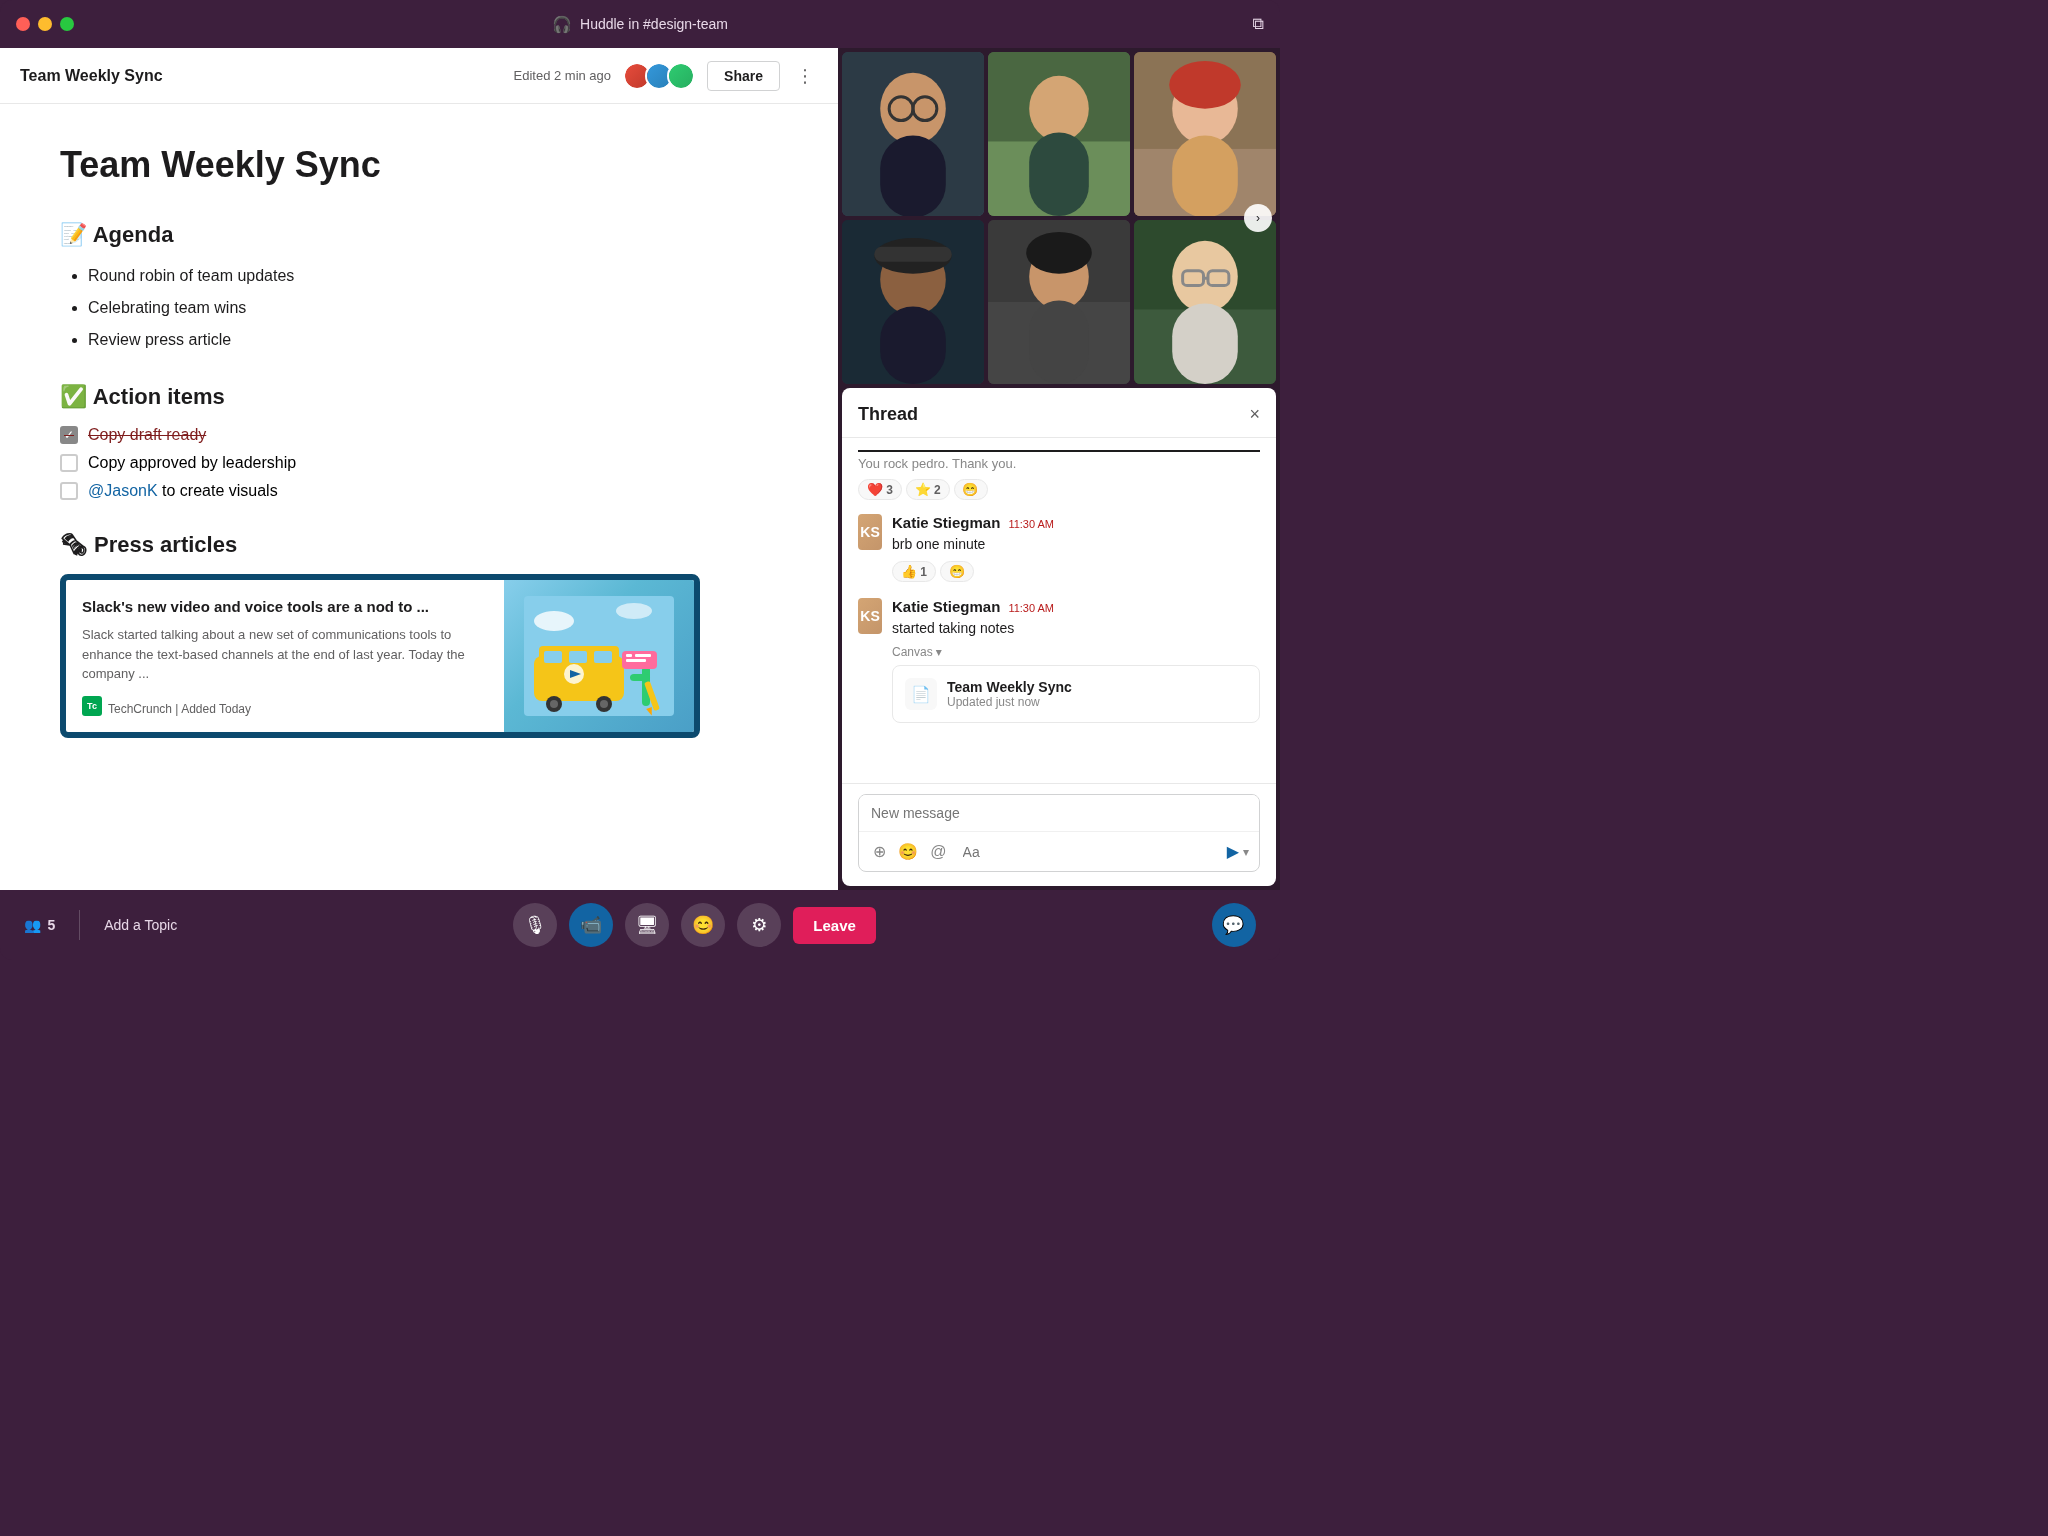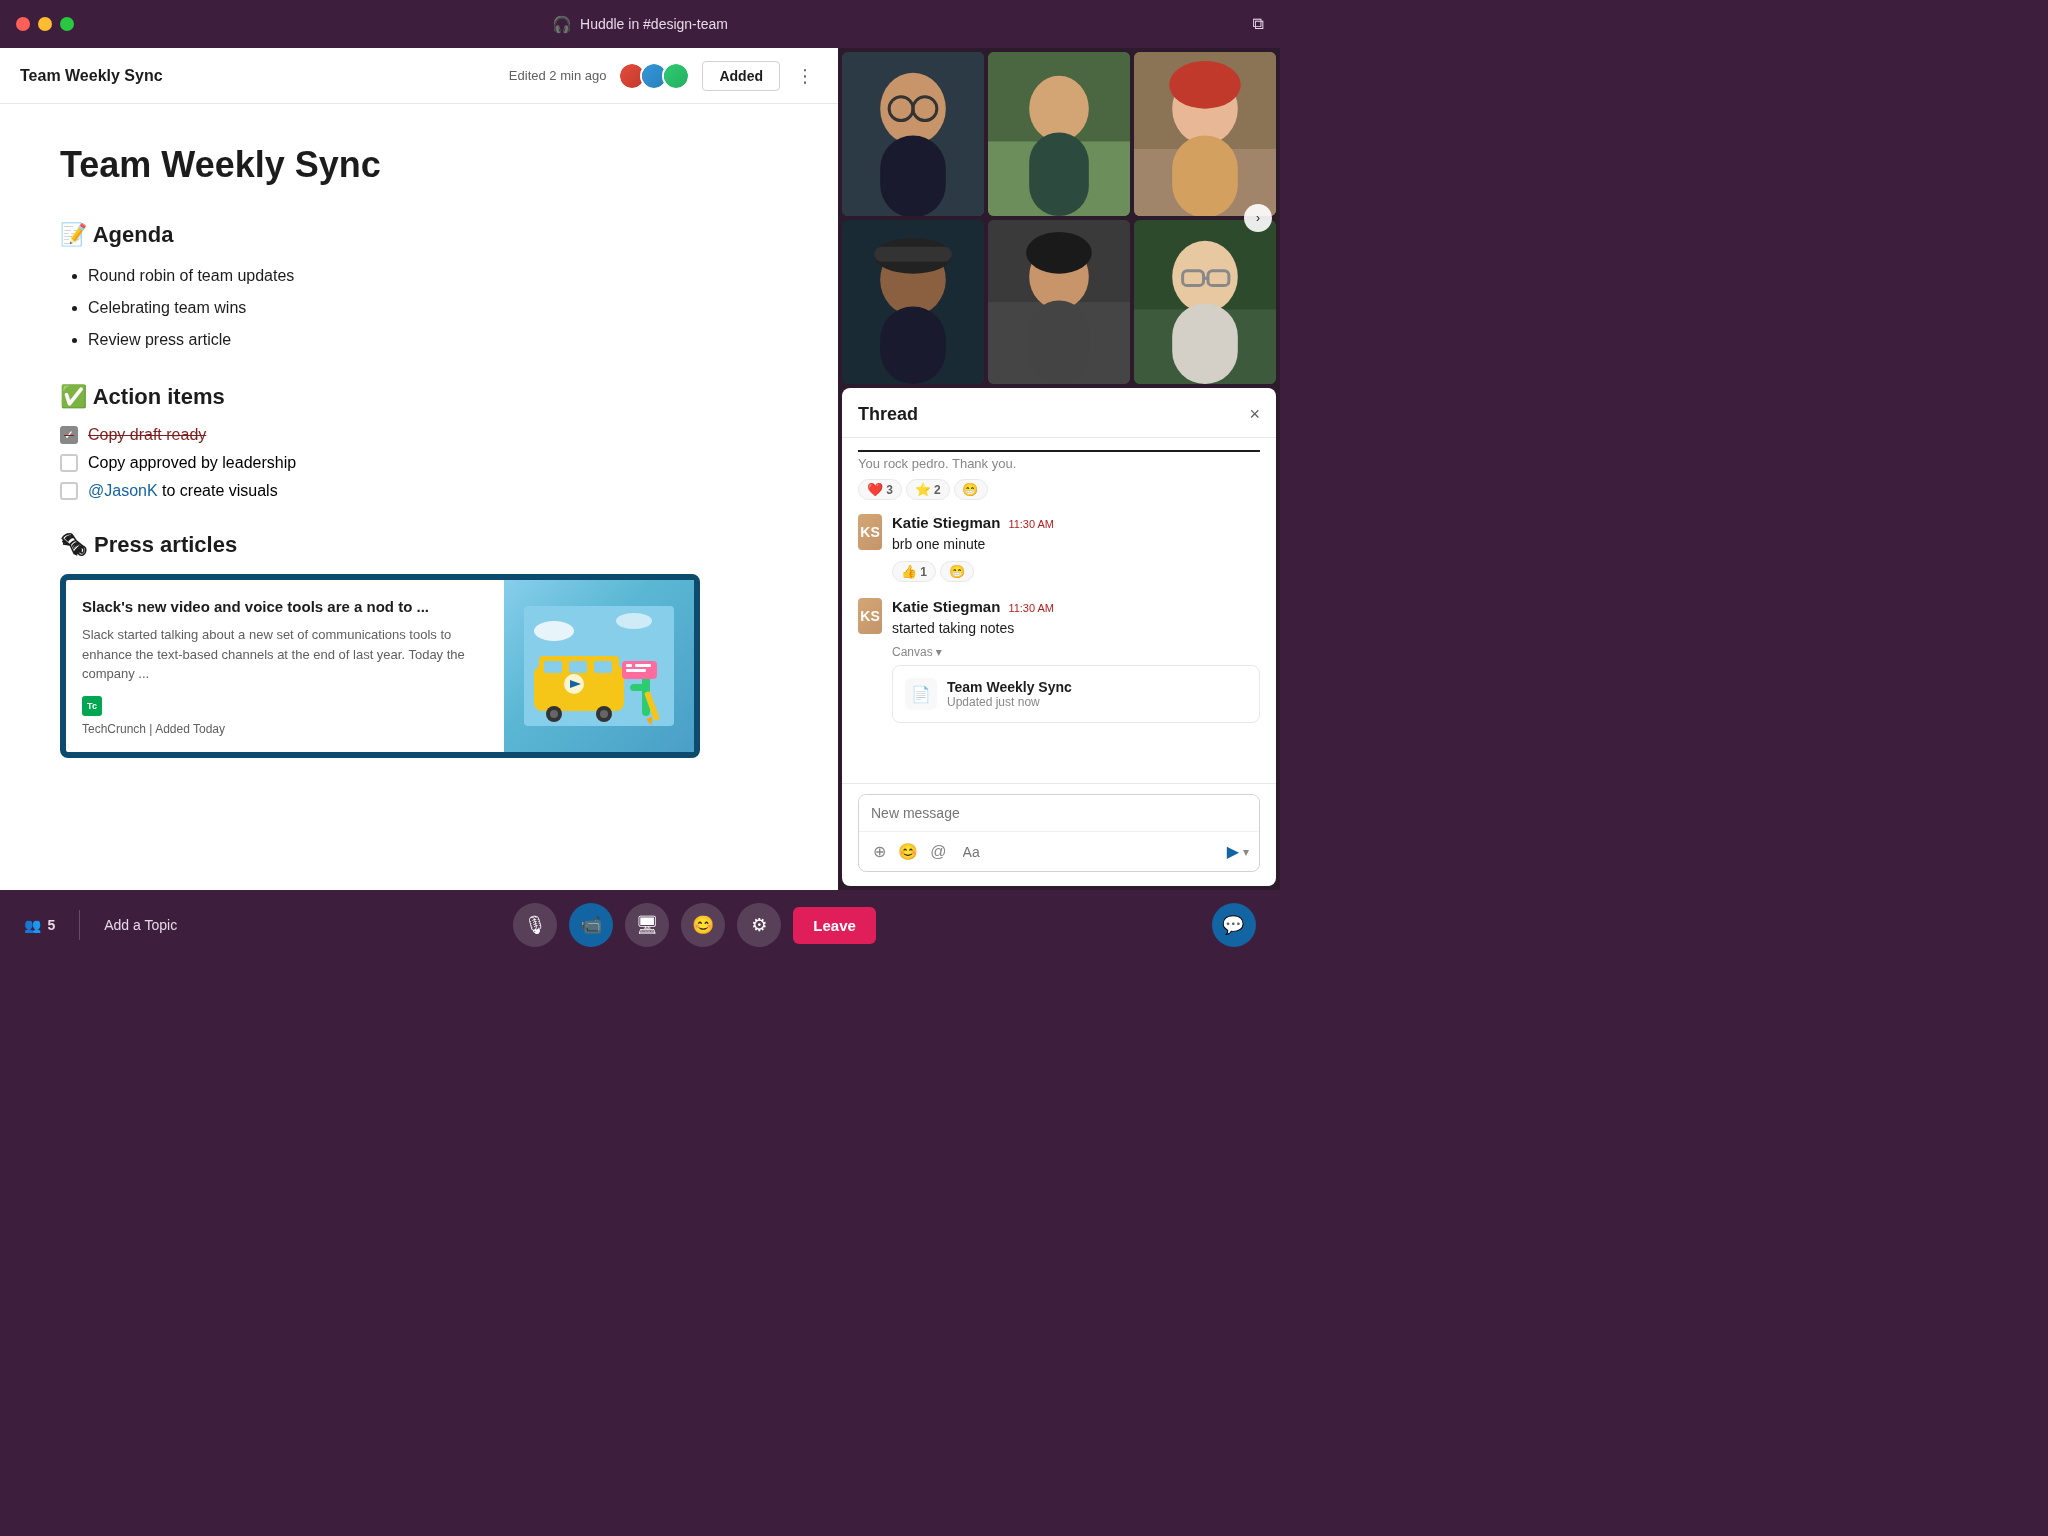--- a/index.html
+++ b/index.html
@@ -217,25 +217,24 @@
       line-height: 1.4;
     }
     .article-desc {
       font-size: 13px;
       color: #616061;
       line-height: 1.5;
       margin-bottom: 12px;
     }
     .article-source {
       display: flex;
-      align-items: flex-start;
+      align-items: flex-end;
       gap: 6px;
       font-size: 12px;
       color: #616061;
-      flex-direction: column;
     }
     .tc-logo {
       width: 20px;
       height: 20px;
       background: #00a651;
       border-radius: 3px;
       display: flex;
       align-items: center;
       justify-content: center;
       color: white;
@@ -626,21 +625,21 @@
         <div class="canvas-avatar">
             <div class="avatar-circle avatar-1"></div>
           </div>
         <div class="canvas-avatar">
             <div class="avatar-circle avatar-2"></div>
           </div>
         <div class="canvas-avatar">
             <div class="avatar-circle avatar-3"></div>
           </div>
       </div>
-      <button class="share-btn">Added</button>
+      <button class="share-btn">Share</button>
       <button class="more-btn">⋮</button>
     </div>
 
     <div class="canvas-content">
       <h1>Team Weekly Sync</h1>
 
       <div class="section-heading">📝 Agenda</div>
       <ul class="bullet-list">
         <li>Round robin of team updates</li>
         <li>Celebrating team wins</li>

